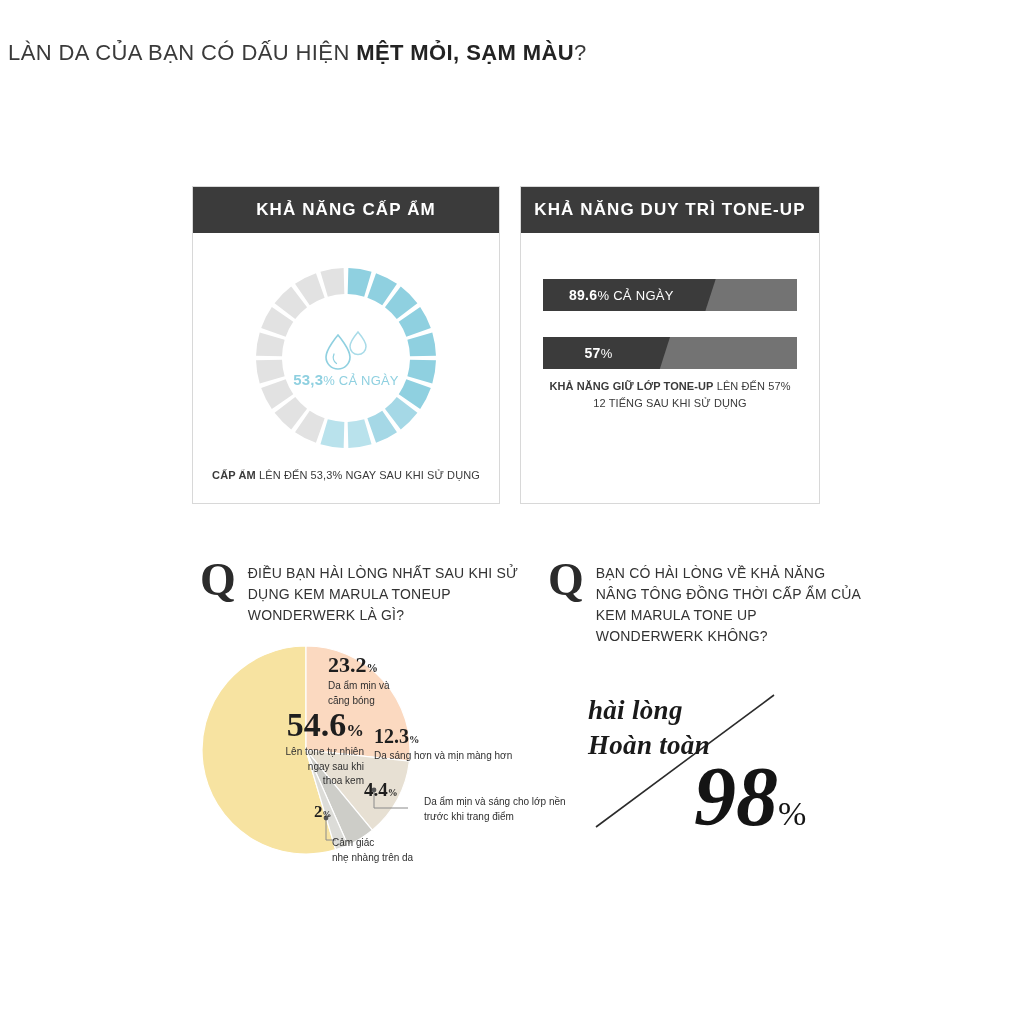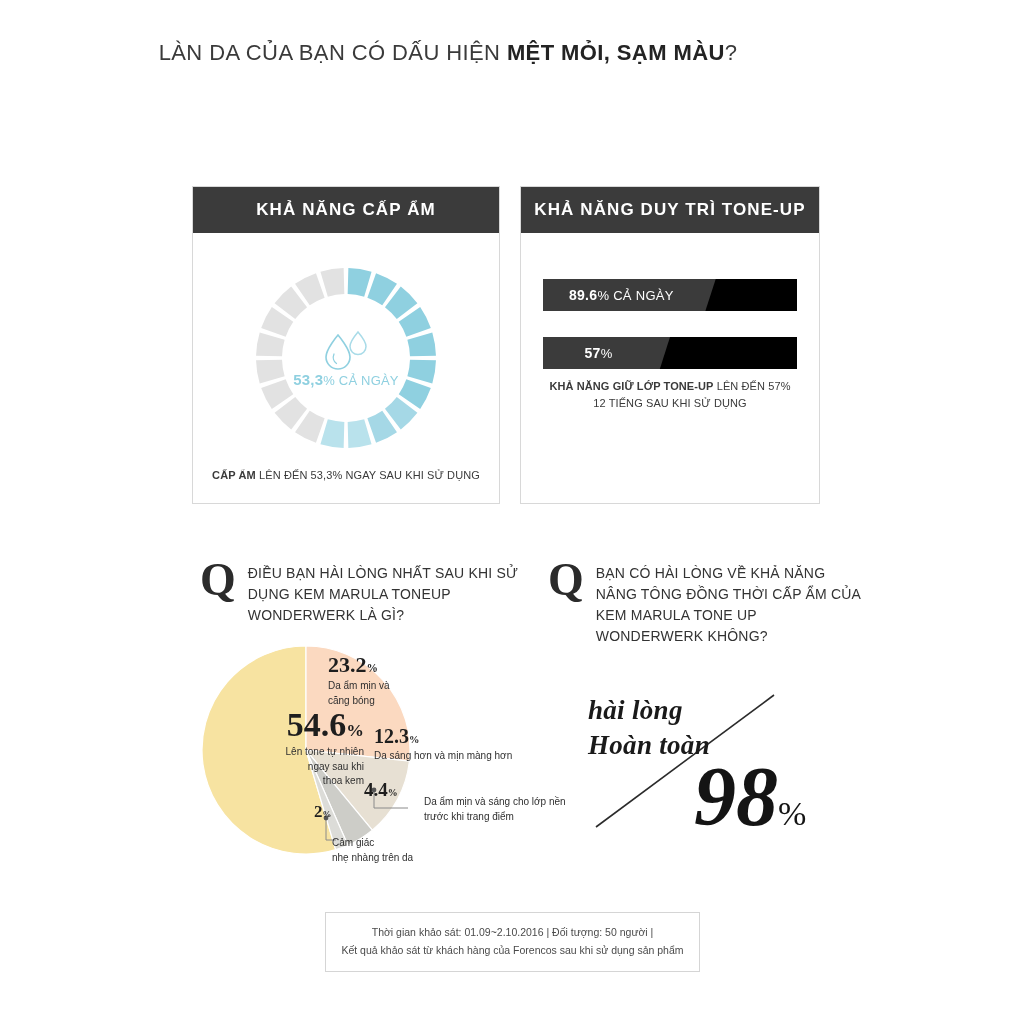--- a/index.html
+++ b/index.html
@@ -6,21 +6,21 @@
   html, body {
     width: 1024px; height: 1024px;
     background: #ffffff;
     font-family: "Liberation Sans", sans-serif;
     color: #2f2f2f;
     overflow: hidden;
   }
   .page { position: relative; width: 1024px; height: 1024px; }
 
   
-  .headline { position: absolute; top: 40px; left: 0; width: 896px; text-align: center; }
+  .headline { position: absolute; top: 40px; left: 8px; width: 896px; text-align: left; }
   .headline-1 {
     font-size: 22px; letter-spacing: .4px; color: #3a3a3a; font-weight: 400;
     white-space: nowrap;
   }
   .headline-1 b { font-weight: 700; color: #232323; }
   .headline-2 {
     margin-top: 14px;
     font-size: 28px; font-weight: 700; letter-spacing: .6px;
     color: #cbbcab; white-space: nowrap;
   }
@@ -51,21 +51,21 @@
   .panel-caption {
     position: absolute; left: 0; bottom: 22px; width: 100%;
     text-align: center; font-size: 11px; color: #3a3a3a; letter-spacing: .1px;
   }
   .panel-caption b { font-weight: 700; }
 
   
   .bars { padding: 46px 22px 0; }
   .bar-block + .bar-block { margin-top: 26px; }
   .bar-track {
-    position: relative; height: 32px; background: #000000; overflow: hidden;
+    position: relative; height: 32px; background: #737373; overflow: hidden;
   }
   .bar-fill {
     position: absolute; left: 0; top: 0; height: 100%;
     background: #3b3b3b;
     display: flex; align-items: center; justify-content: center;
   }
   .bar-fill span {
     color: #fff; font-size: 13px; letter-spacing: .3px;
     transform: translateX(-8px);
   }
@@ -284,18 +284,14 @@
     </svg>
     <div class="sat-text">
       <div>hài lòng</div>
       <div>Hoàn toàn</div>
     </div>
     <div class="sat-num">
       <span>98</span><span class="u">%</span>
     </div>
   </div>
 
-  <div id="footer">
-    <div>Thời gian khảo sát: 01.09~2.10.2016 | Đối tượng: 50 người |</div>
-    <div>Kết quả khảo sát từ khách hàng của Forencos sau khi sử dụng sản phẩm</div>
-  </div>
 
 </div>
 
 </body></html>

